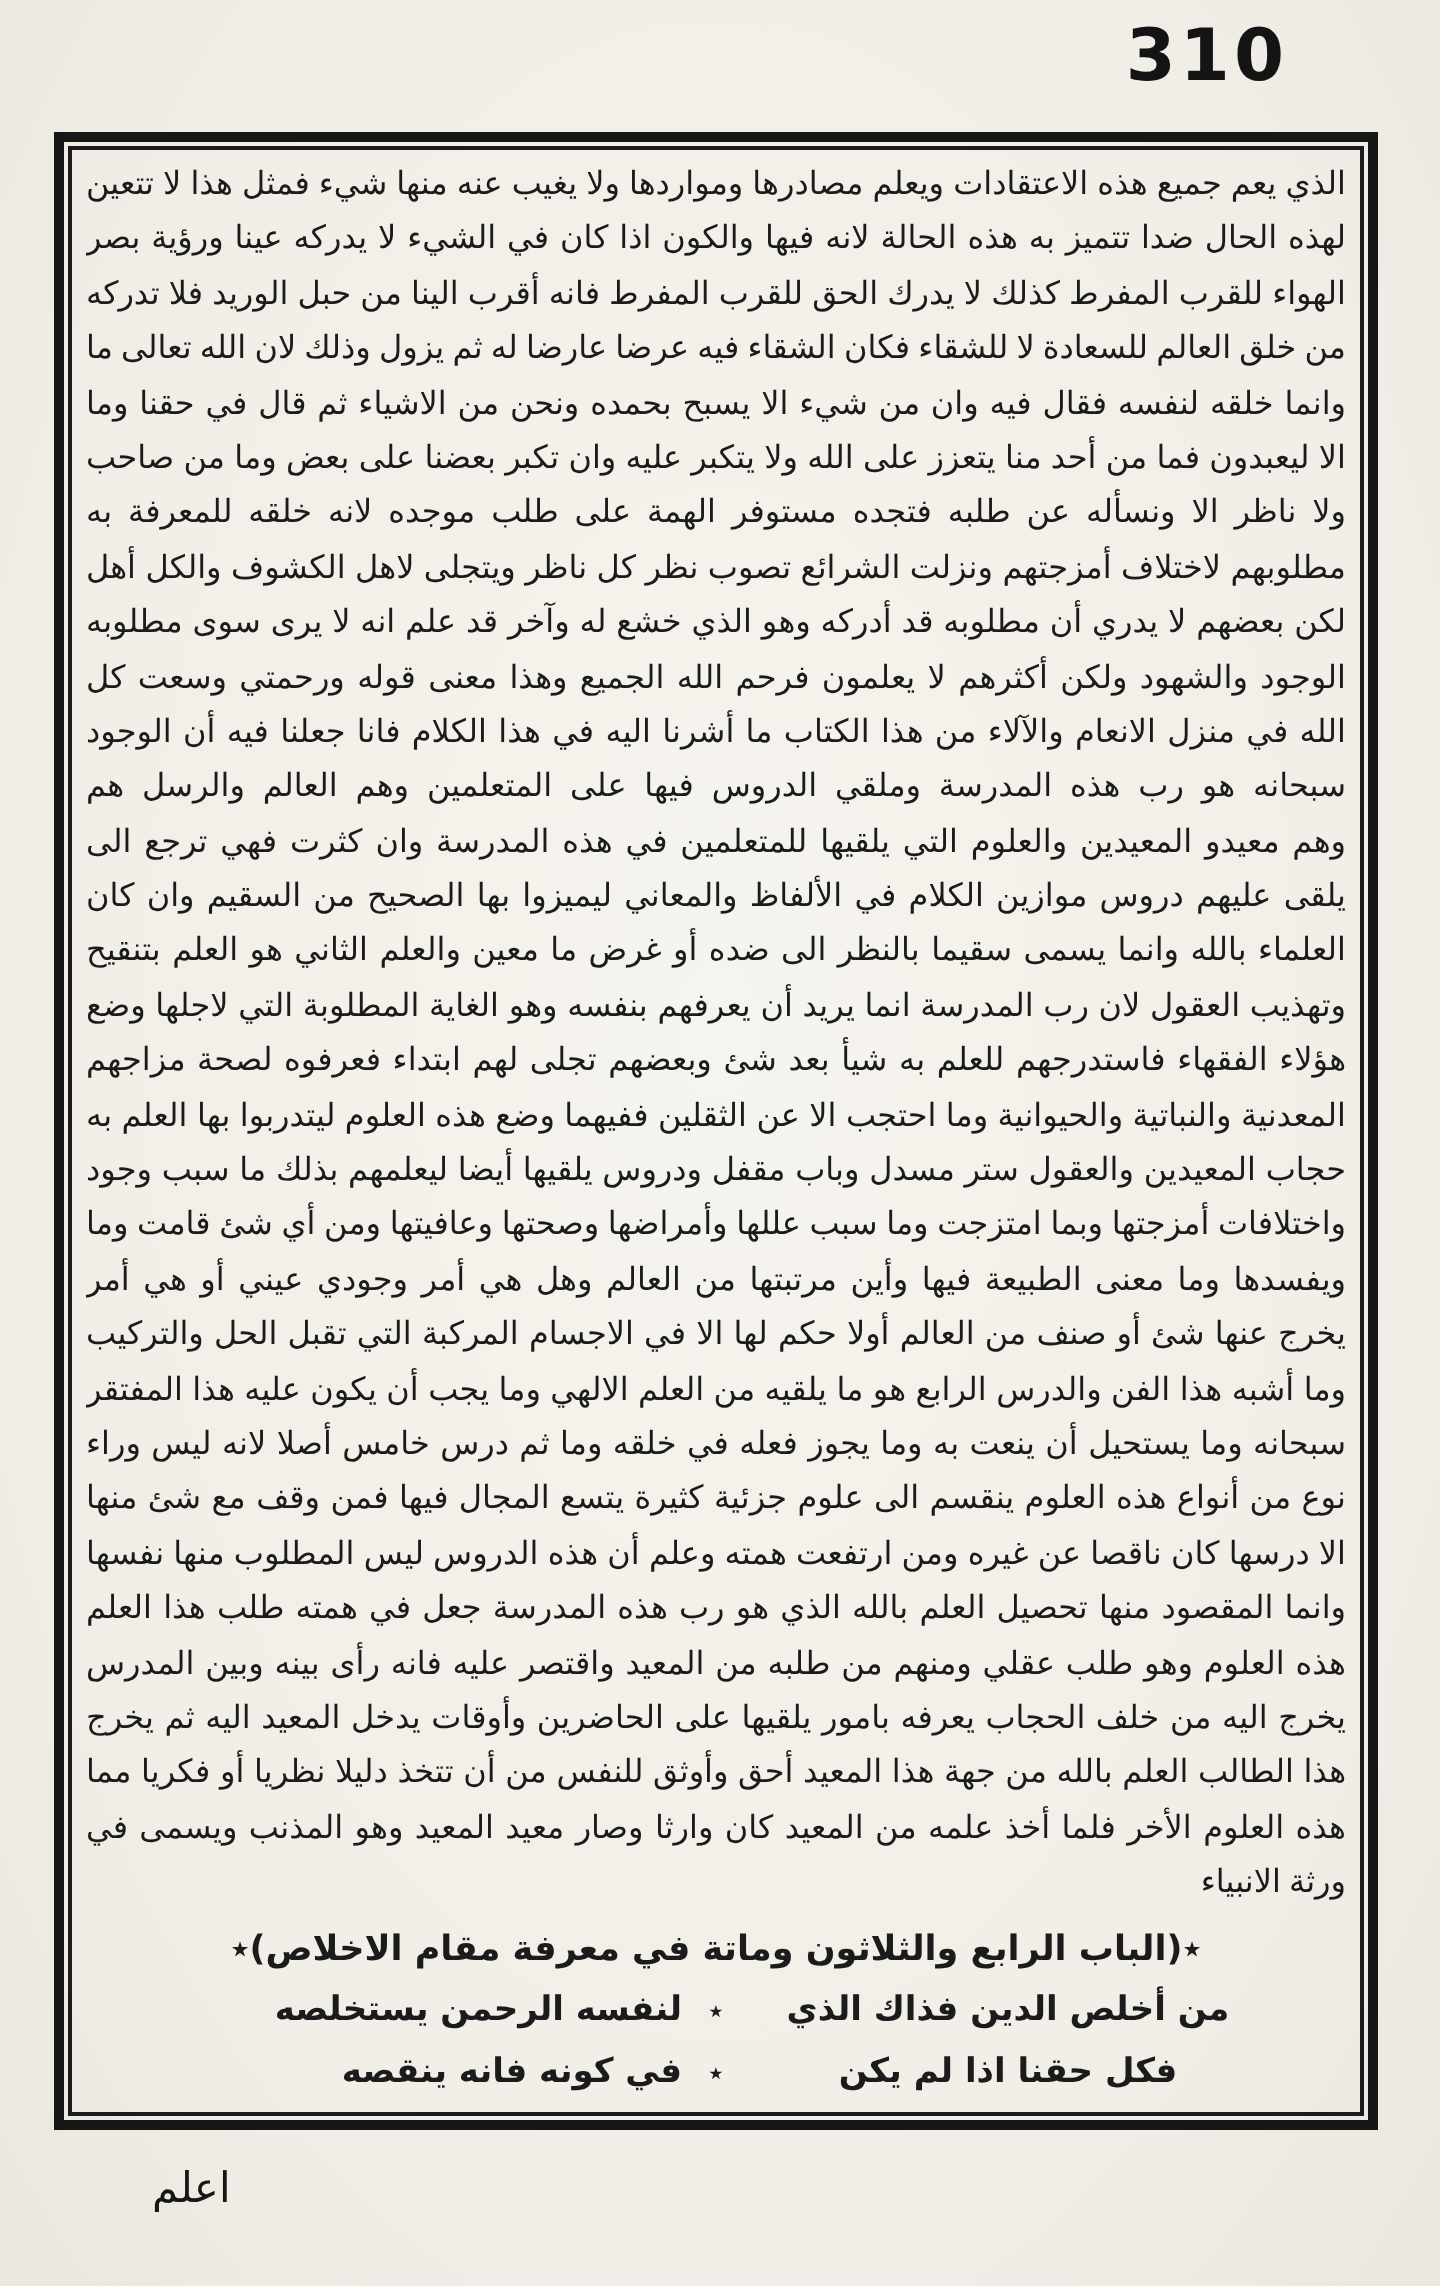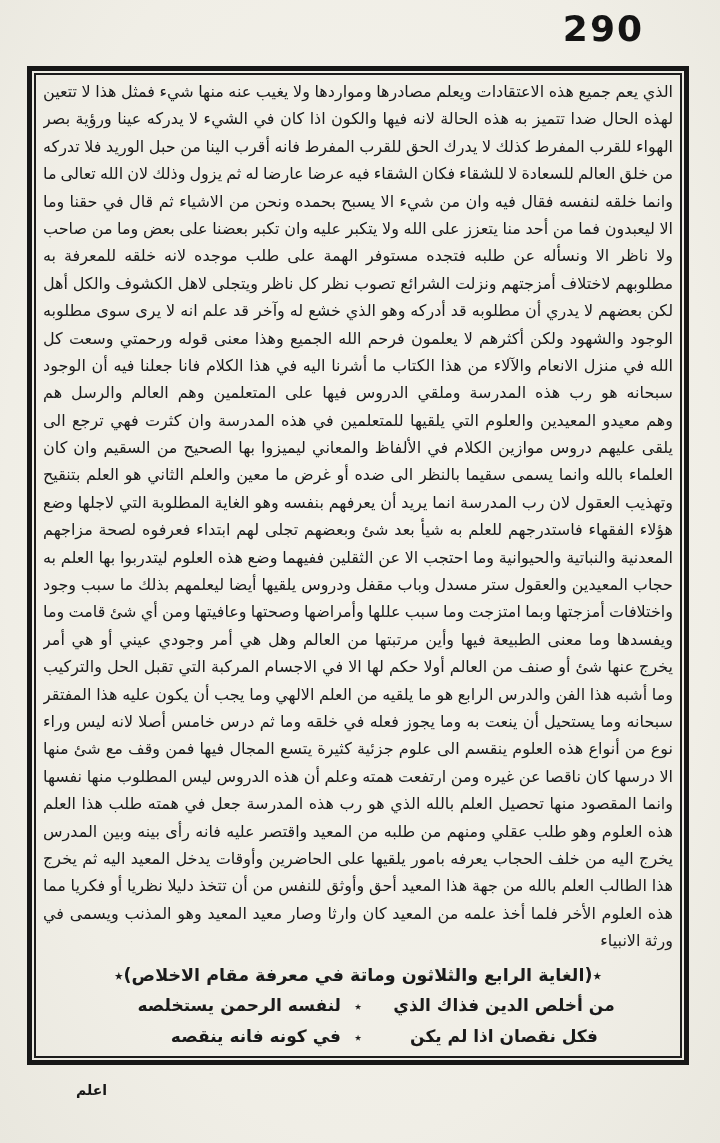--- a/index.html
+++ b/index.html
@@ -70,32 +70,32 @@
     line-height:31px;
     height:31px;
     overflow:hidden;
   }
   .hemistich-right{ text-align:center; }
   .hemistich-left{ text-align:right; }
   .verse-star{ text-align:center; font-size:14px; }
   .catchword{
     position:absolute;
     left:76px;top:1082px;
-    font-size:14px;
-    font-weight:bold;
+    font-size:21px;
+    font-weight:normal;
     color:#161616;
     text-align:right;
   }
 </style>
 </head>
 <body>
 
 <div class="page">
 
-  <div class="page-number">290</div>
+  <div class="page-number">310</div>
 
   <div class="frame-outer">
     <div class="frame-inner">
 
       <div class="body-text">
           <div class="line">الذي يعم جميع هذه الاعتقادات ويعلم مصادرها ومواردها ولا يغيب عنه منها شيء فمثل هذا لا تتعين له الاستقامة لانه لا يرى</div>
           <div class="line">لهذه الحال ضدا تتميز به هذه الحالة لانه فيها والكون اذا كان في الشيء لا يدركه عينا ورؤية بصر وان عرفه كما لا يدرك</div>
           <div class="line">الهواء للقرب المفرط كذلك لا يدرك الحق للقرب المفرط فانه أقرب الينا من حبل الوريد فلا تدركه الابصار فسبحان</div>
           <div class="line">من خلق العالم للسعادة لا للشقاء فكان الشقاء فيه عرضا عارضا له ثم يزول وذلك لان الله تعالى ما خلق العالم لنفس العالم</div>
           <div class="line">وانما خلقه لنفسه فقال فيه وان من شيء الا يسبح بحمده ونحن من الاشياء ثم قال في حقنا وما خلقت الجن والانس</div>
@@ -121,30 +121,30 @@
           <div class="line">نوع من أنواع هذه العلوم ينقسم الى علوم جزئية كثيرة يتسع المجال فيها فمن وقف مع شئ منها ولم يحضر من الدروس</div>
           <div class="line">الا درسها كان ناقصا عن غيره ومن ارتفعت همته وعلم أن هذه الدروس ليس المطلوب منها نفسها ولا وضعت لعينها</div>
           <div class="line">وانما المقصود منها تحصيل العلم بالله الذي هو رب هذه المدرسة جعل في همته طلب هذا العلم الالهي فمنهم من طلبه بمقدمات</div>
           <div class="line">هذه العلوم وهو طلب عقلي ومنهم من طلبه من المعيد واقتصر عليه فانه رأى بينه وبين المدرس وصلة ورأى رسولا</div>
           <div class="line">يخرج اليه من خلف الحجاب يعرفه بامور يلقيها على الحاضرين وأوقات يدخل المعيد اليه ثم يخرج من عنده فقال</div>
           <div class="line">هذا الطالب العلم بالله من جهة هذا المعيد أحق وأوثق للنفس من أن تتخذ دليلا نظريا أو فكريا مما تقدم من</div>
           <div class="line">هذه العلوم الأخر فلما أخذ علمه من المعيد كان وارثا وصار معيد المعيد وهو المذنب ويسمى في الشرع الوارث وهم</div>
           <div class="line line-last">ورثة الانبياء</div>
         </div>
 
-      <div class="chapter-heading">٭(الغاية الرابع والثلاثون وماتة في معرفة مقام الاخلاص)٭</div>
+      <div class="chapter-heading">٭(الباب الرابع والثلاثون وماتة في معرفة مقام الاخلاص)٭</div>
 
       <div class="verse">
         <span class="hemistich-right">من أخلص الدين فذاك الذي</span>
         <span class="verse-star">٭</span>
         <span class="hemistich-left">لنفسه الرحمن يستخلصه</span>
       </div>
 
       <div class="verse">
-        <span class="hemistich-right">فكل نقصان اذا لم يكن</span>
+        <span class="hemistich-right">فكل حقنا اذا لم يكن</span>
         <span class="verse-star">٭</span>
         <span class="hemistich-left">في كونه فانه ينقصه</span>
       </div>
 
     </div>
   </div>
 
   <div class="catchword">اعلم</div>
 
 </div>

